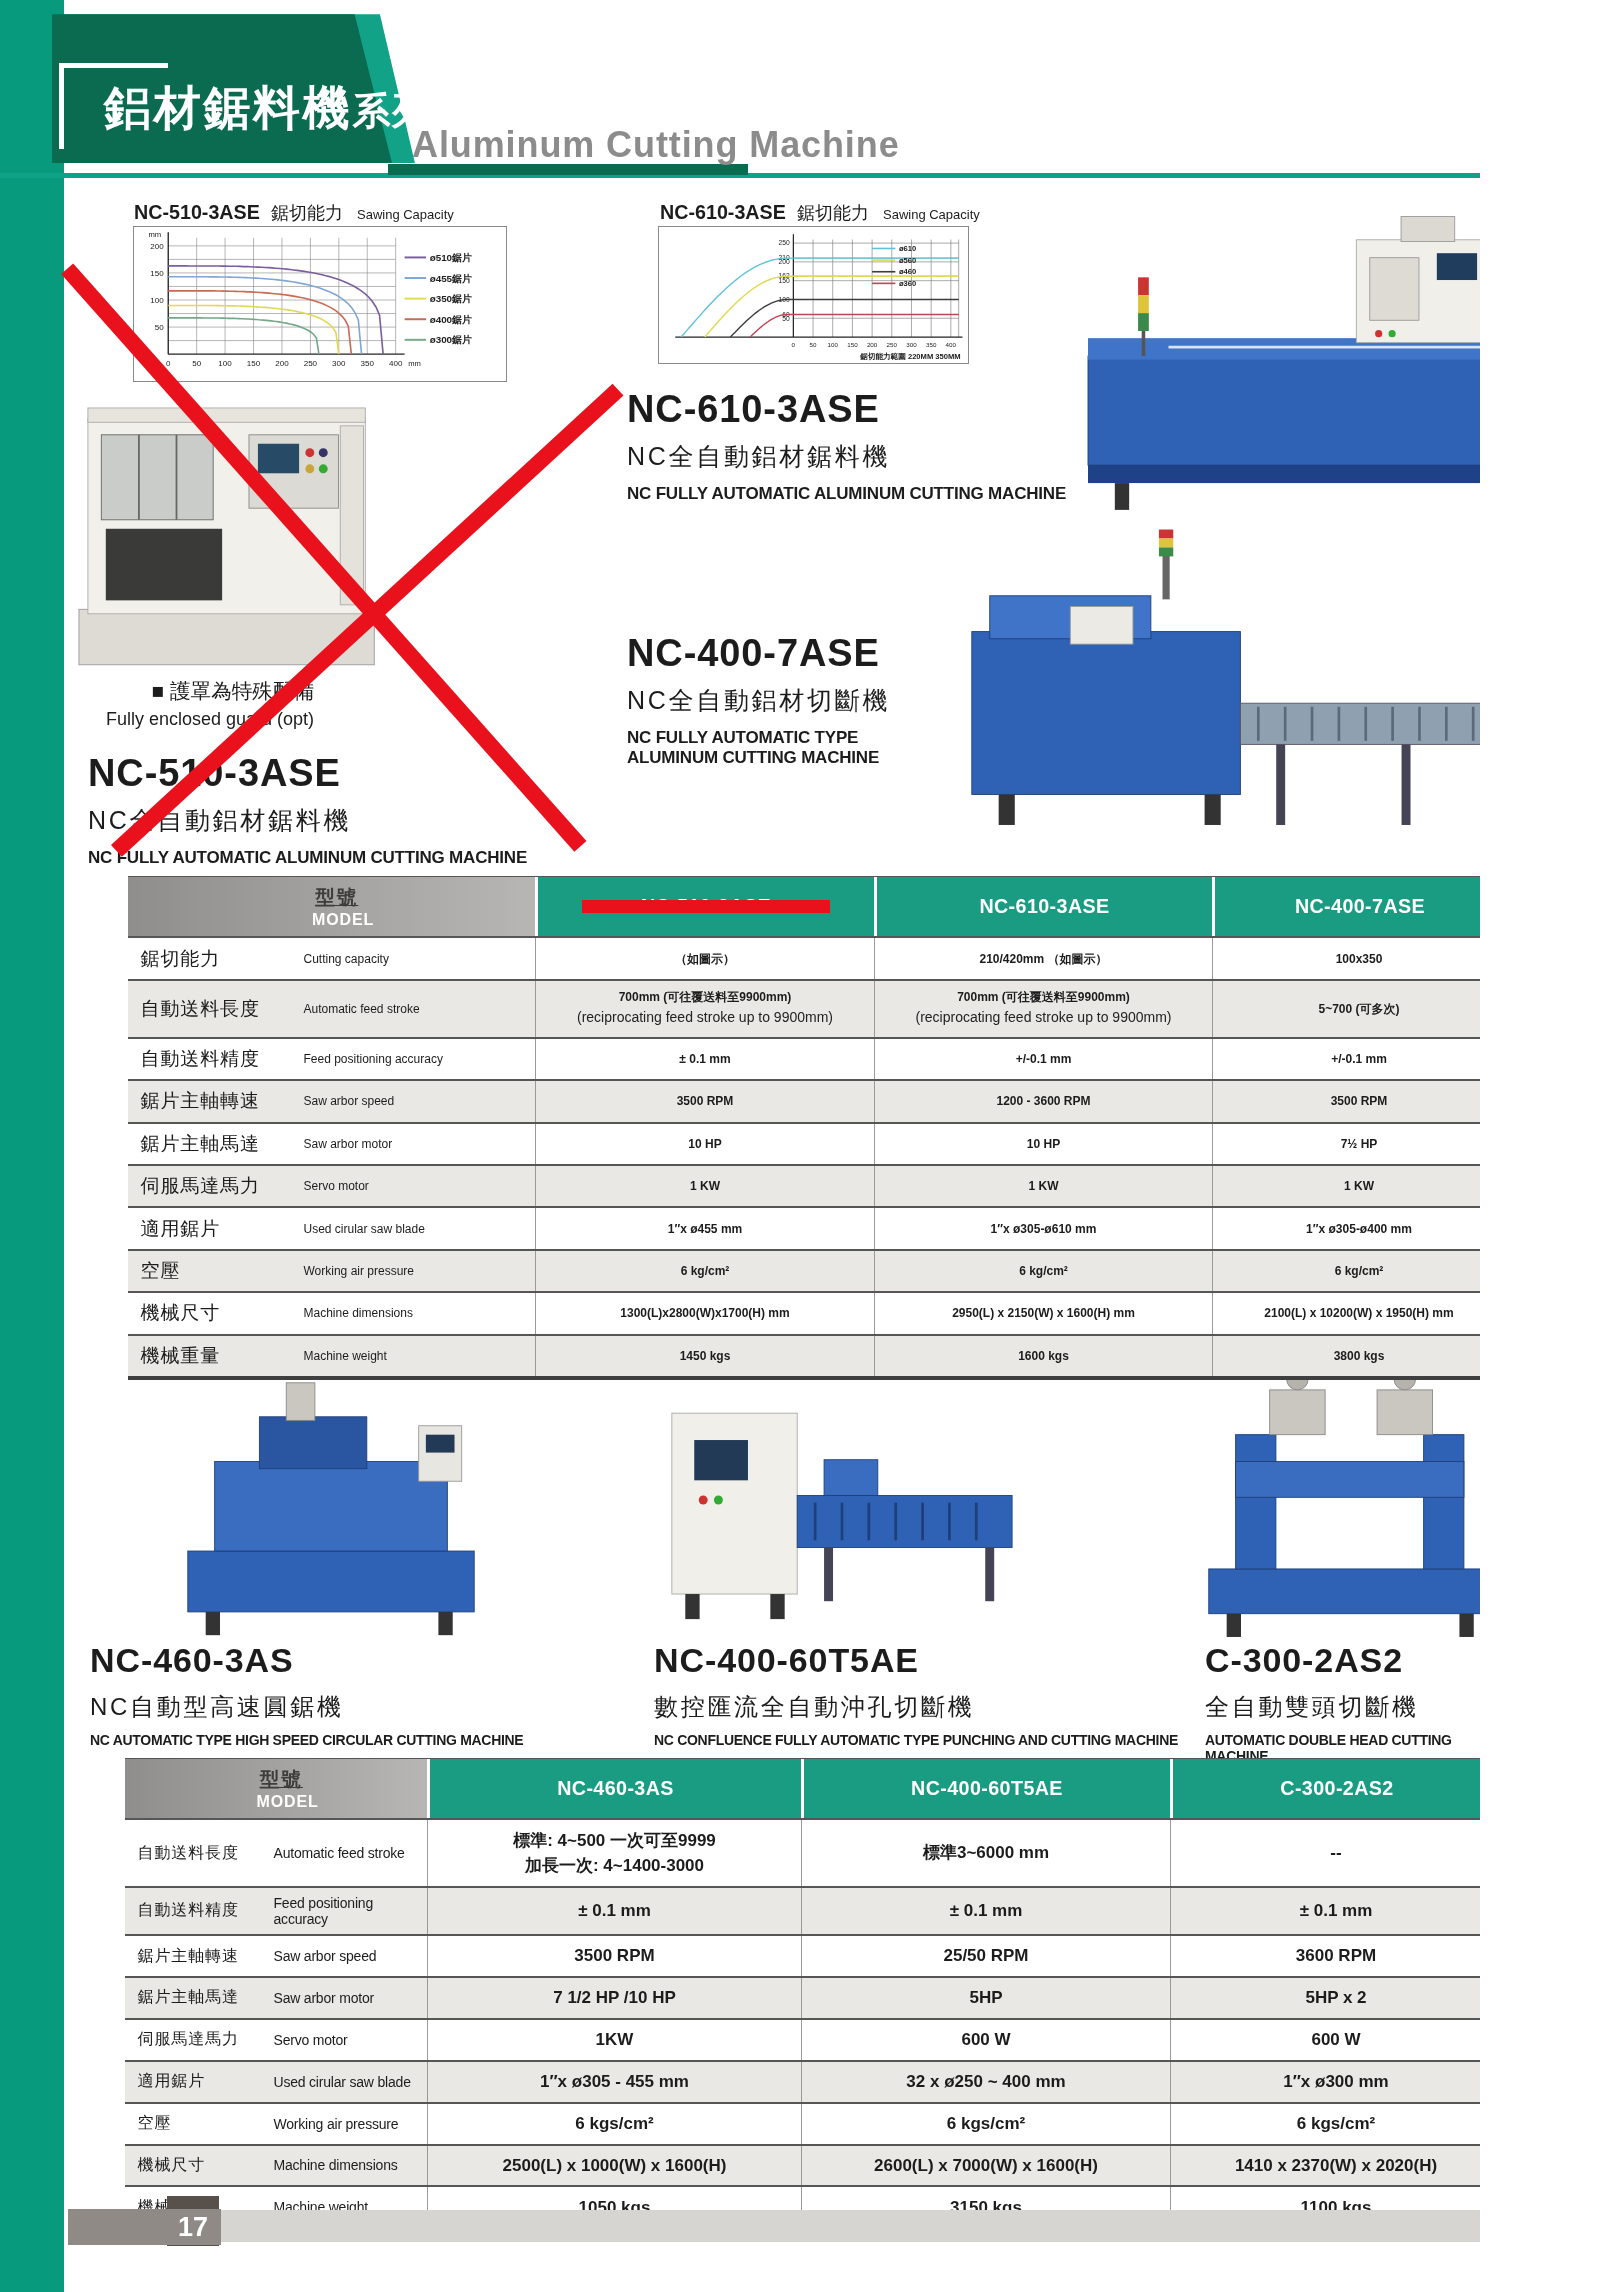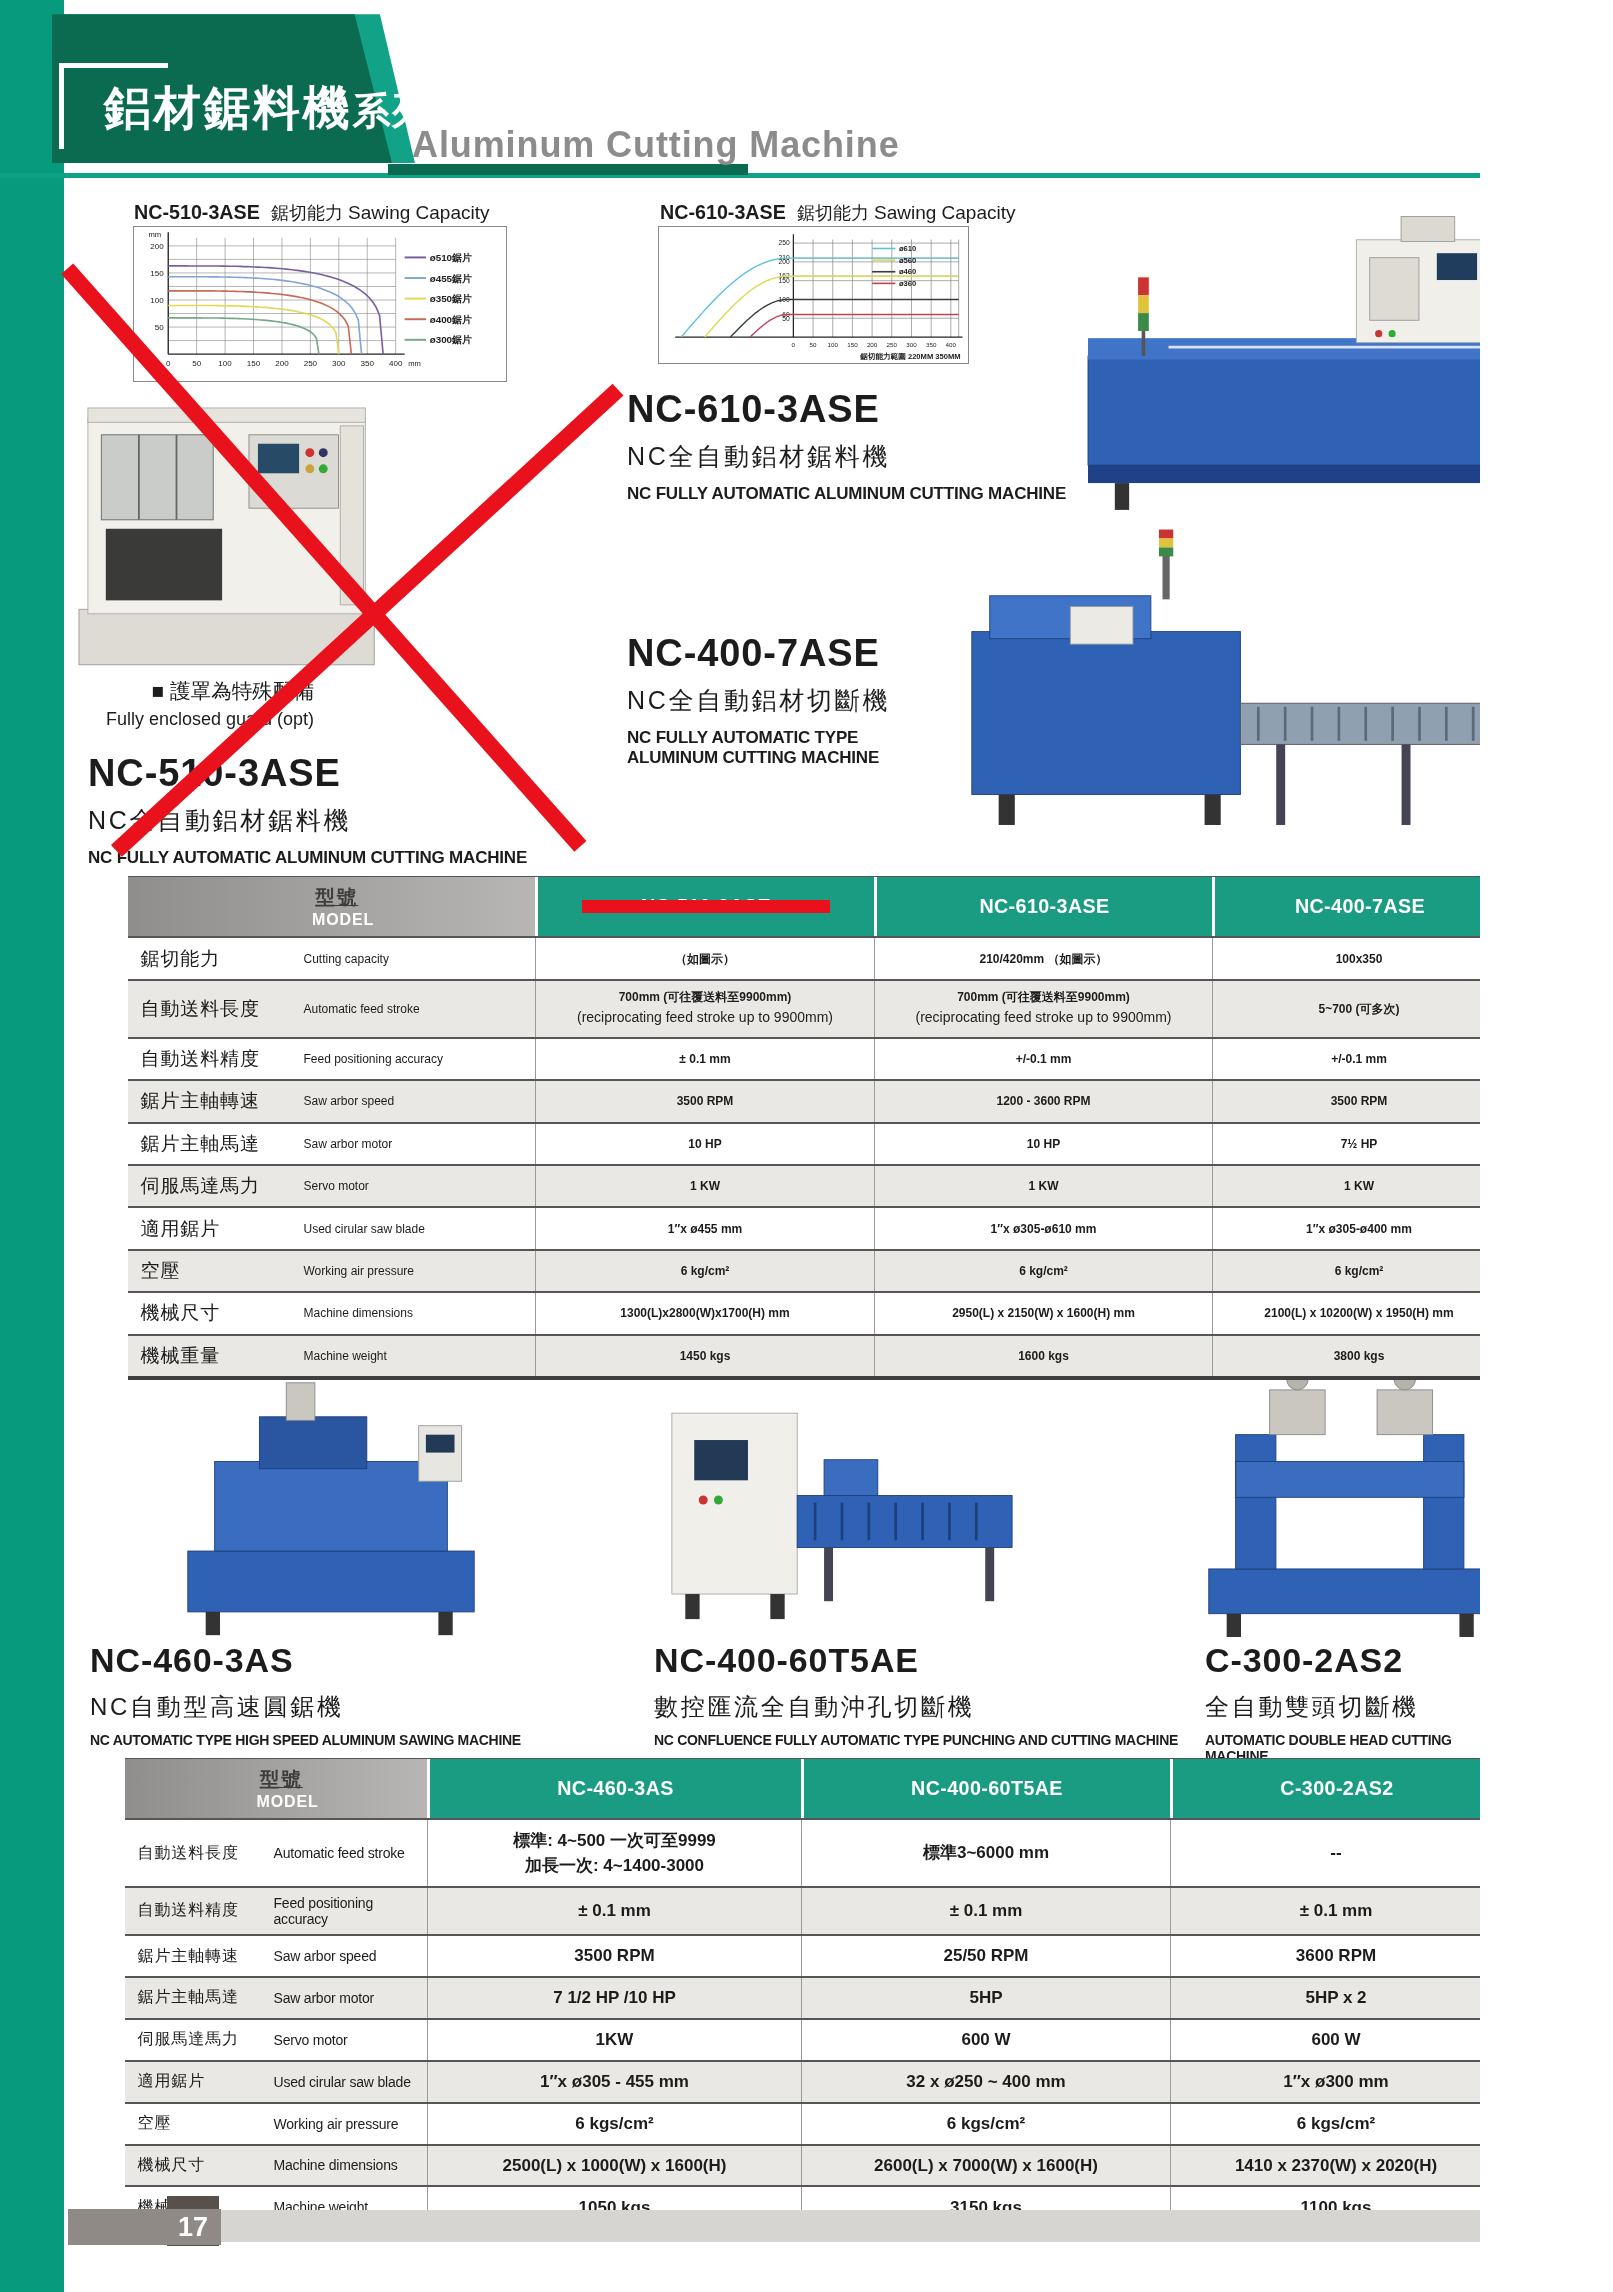--- a/index.html
+++ b/index.html
@@ -20,21 +20,21 @@
   .banner-title .small{font-size:38px;font-weight:bold;letter-spacing:1.8px;}
   .en-title{left:412px;top:124px;font-size:36px;font-weight:bold;color:#8c8c8c;
             letter-spacing:0.9px;z-index:5;white-space:nowrap;}
   .en-underline{left:388px;top:164px;width:360px;height:10.7px;background:#0a6b51;z-index:4;}
   .teal-rule{left:0;top:173px;width:1614px;height:4.5px;background:#0ea287;z-index:2;}
 
   
   .chart-title{white-space:nowrap;}
   .chart-title .model{font-size:19.7px;font-weight:bold;}
   .chart-title .zh{font-size:18px;margin-left:7.2px;}
-  .chart-title .en{font-size:19px;margin-left:1px;}
+  .chart-title .en{font-size:13px;margin-left:10px;}
   .chart-box{border:0.9px solid #8a8a8a;background:#fff;}
 
   
   .prod .model{font-weight:bold;white-space:nowrap;}
   .prod .zh{white-space:nowrap;}
   .prod .en{font-weight:bold;white-space:pre-line;}
   .prod-top .model{font-size:38px;letter-spacing:0.9px;}
   .prod-top .zh{font-size:25px;margin-top:9px;letter-spacing:2.7px;}
   .prod-top .en{font-size:17px;margin-top:11px;letter-spacing:-0.2px;}
   .prod-bottom .model{font-size:34px;letter-spacing:0.9px;}
@@ -509,21 +509,21 @@
         </div>
         <div class="spec-cell value-cell">
           <span class="val-main">3800 kgs</span>
         </div>
       </div>
     </div>
 
   <div class="abs prod prod-bottom" style="left:90px;top:1641px;">
     <div class="model">NC-460-3AS</div>
     <div class="zh">NC自動型高速圓鋸機</div>
-    <div class="en">NC AUTOMATIC TYPE HIGH SPEED ALUMINUM SAWING MACHINE</div>
+    <div class="en">NC AUTOMATIC TYPE HIGH SPEED CIRCULAR CUTTING MACHINE</div>
   </div>
   <div class="abs prod prod-bottom" style="left:654px;top:1641px;">
     <div class="model">NC-400-60T5AE</div>
     <div class="zh">數控匯流全自動沖孔切斷機</div>
     <div class="en">NC CONFLUENCE FULLY AUTOMATIC TYPE PUNCHING AND CUTTING MACHINE</div>
   </div>
   <div class="abs prod prod-bottom" style="left:1205px;top:1641px;">
     <div class="model">C-300-2AS2</div>
     <div class="zh">全自動雙頭切斷機</div>
     <div class="en">AUTOMATIC DOUBLE HEAD CUTTING MACHINE</div>

